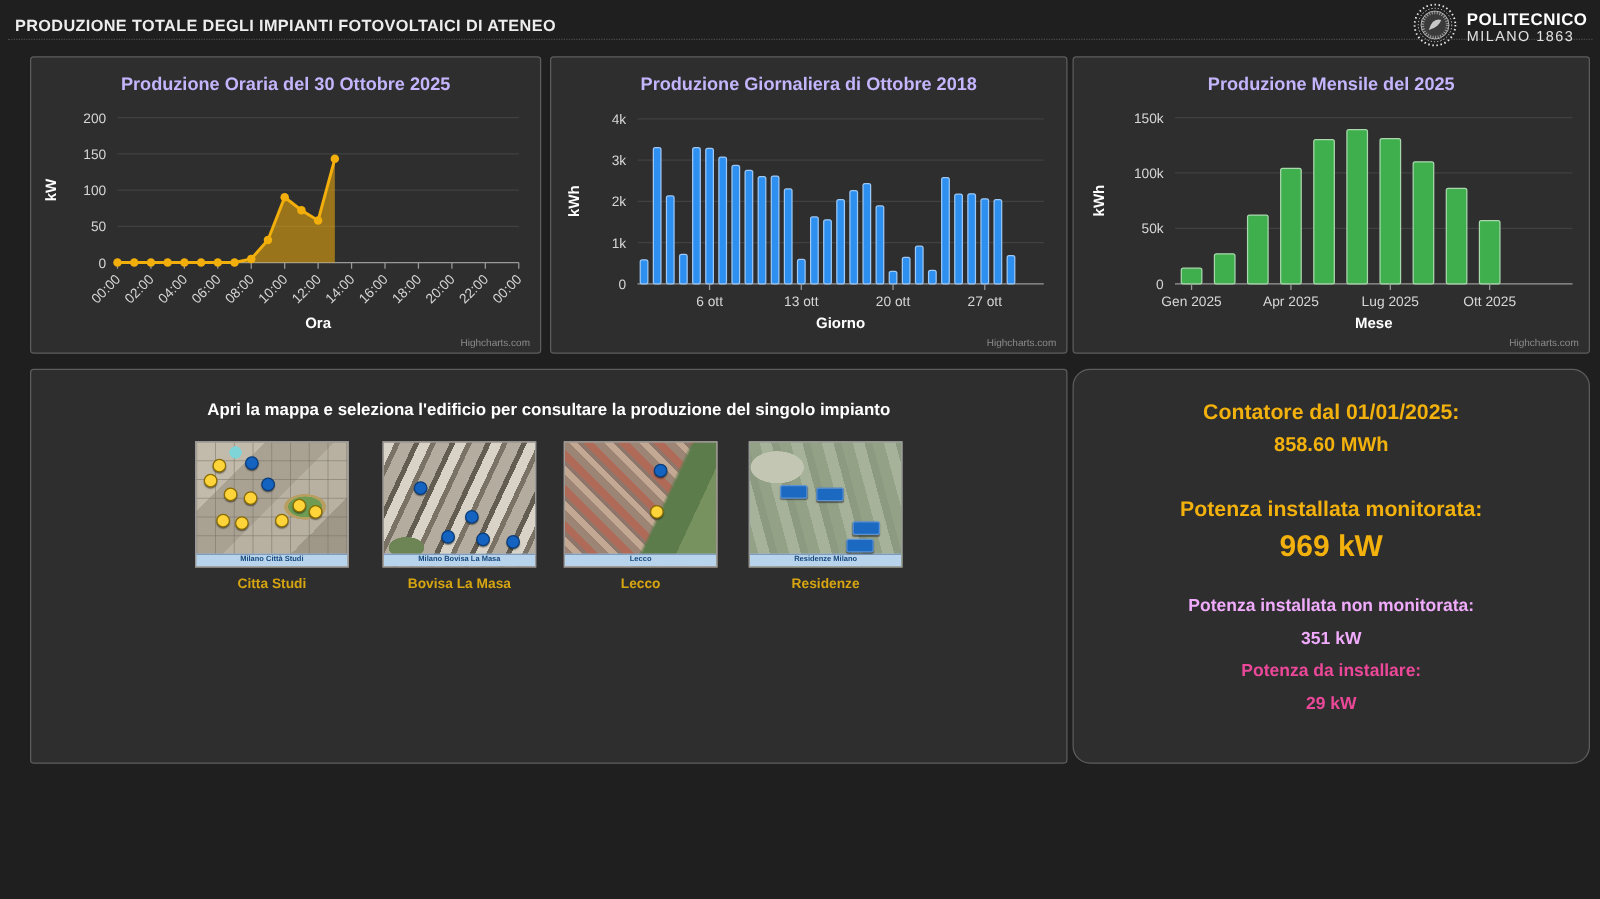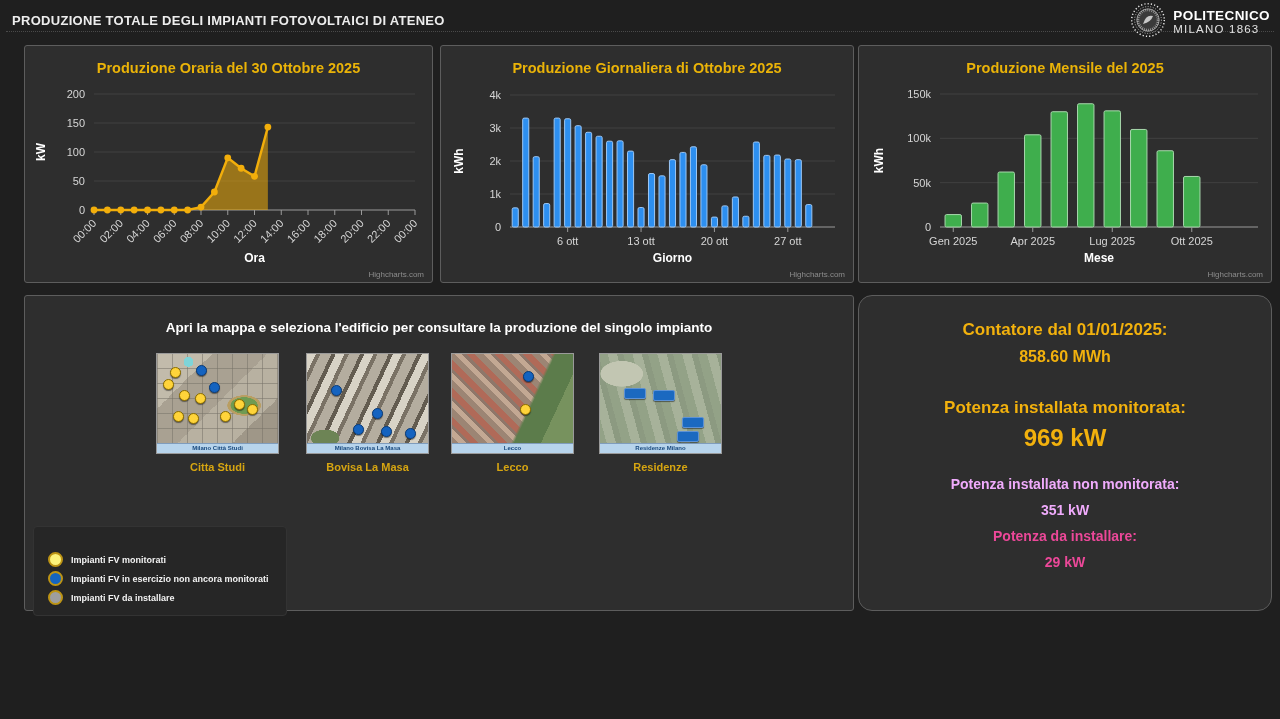--- a/index.html
+++ b/index.html
@@ -18,21 +18,21 @@
   .logo-text .l2{font-size:11.5px;color:#e2e2e2;letter-spacing:1.2px;}
   
   .panel{position:absolute;background:#2e2e2e;border:1px solid #5d5d5d;border-radius:3px;
     box-sizing:border-box;}
   #p-hourly {left:24px; top:45px; width:409px; height:238px;}
   #p-daily  {left:440px;top:45px; width:414px; height:238px;}
   #p-monthly{left:858px;top:45px; width:414px; height:238px;}
   #p-map    {left:24px; top:295px;width:830px; height:316px;overflow:visible;}
   #p-counter{left:858px;top:295px;width:414px; height:316px;border-radius:14px;}
   .chart-title{position:absolute;top:14px;left:0;right:0;text-align:center;
-    font-size:14.5px;font-weight:bold;color:#eab308;}
+    font-size:14.5px;font-weight:bold;color:#c4b5fd;}
   .chart-svg{position:absolute;left:0;top:0;width:100%;height:100%;}
   .credit{position:absolute;right:8px;bottom:3px;font-size:8px;color:#8c8c8c;}
   
   .ax-lbl{fill:#d6d6d6;font-size:11px;font-family:"Liberation Sans",sans-serif;}
   .ax-title{fill:#ffffff;font-size:12px;font-weight:bold;font-family:"Liberation Sans",sans-serif;}
   
   .map-title{position:absolute;top:24px;left:0;right:0;text-align:center;
     font-size:13.5px;font-weight:bold;color:#ffffff;}
   .thumb-row{position:absolute;left:0;top:57px;width:100%;height:130px;}
   .thumb-wrap{position:absolute;width:123px;}
@@ -223,21 +223,21 @@
       <text x="126.66129032258064" y="199" text-anchor="middle" class="ax-lbl">6 ott</text>
       <line x1="200.0483870967742" y1="181" x2="200.0483870967742" y2="186" stroke="#9a9a9a" stroke-width="1"></line>
       <text x="200.0483870967742" y="199" text-anchor="middle" class="ax-lbl">13 ott</text>
       <line x1="273.43548387096774" y1="181" x2="273.43548387096774" y2="186" stroke="#9a9a9a" stroke-width="1"></line>
       <text x="273.43548387096774" y="199" text-anchor="middle" class="ax-lbl">20 ott</text>
       <line x1="346.8225806451613" y1="181" x2="346.8225806451613" y2="186" stroke="#9a9a9a" stroke-width="1"></line>
       <text x="346.8225806451613" y="199" text-anchor="middle" class="ax-lbl">27 ott</text>
       <text x="231.5" y="216" text-anchor="middle" class="ax-title">Giorno</text>
       <text x="22" y="115" text-anchor="middle" class="ax-title" transform="rotate(-90 22 115)">kWh</text>
     </svg>
-  <div class="chart-title">Produzione Giornaliera di Ottobre 2025</div>
+  <div class="chart-title">Produzione Giornaliera di Ottobre 2018</div>
   <div class="credit">Highcharts.com</div>
 </div>
 
 <div class="panel" id="p-monthly">
   <svg class="chart-svg" viewBox="0 0 412 236">
       <text x="72" y="185" text-anchor="end" class="ax-lbl">0</text>
       <line x1="81" y1="136.66666666666669" x2="399" y2="136.66666666666669" stroke="#414141" stroke-width="1"></line>
       <text x="72" y="140.66666666666669" text-anchor="end" class="ax-lbl">50k</text>
       <line x1="81" y1="92.33333333333334" x2="399" y2="92.33333333333334" stroke="#414141" stroke-width="1"></line>
       <text x="72" y="96.33333333333334" text-anchor="end" class="ax-lbl">100k</text>
@@ -312,34 +312,20 @@
     <div class="thumb theme-t4">
       <div class="thumb-strip">Residenze Milano</div>
     <div class="mk mk-r" style="left: 20%; top: 34%;"></div>
           <div class="mk mk-r" style="left: 44%; top: 36%;"></div>
           <div class="mk mk-r" style="left: 68%; top: 64%;"></div>
           <div class="mk mk-r" style="left: 64%; top: 78%;"></div>
         </div>
     <div class="thumb-caption">Residenze</div>
   </div>
     </div>
-  <div class="legend" id="legend-box">
-      <div class="leg-row">
-    <span class="leg-dot" style="background: rgb(253, 243, 122); border-color: rgb(189, 148, 20);"></span>
-    <span class="leg-lbl">Impianti FV monitorati</span>
-  </div>
-      <div class="leg-row">
-    <span class="leg-dot" style="background: rgb(21, 101, 192); border-color: rgb(189, 148, 20);"></span>
-    <span class="leg-lbl">Impianti FV in esercizio non ancora monitorati</span>
-  </div>
-      <div class="leg-row">
-    <span class="leg-dot" style="background: rgb(158, 158, 158); border-color: rgb(189, 148, 20);"></span>
-    <span class="leg-lbl">Impianti FV da installare</span>
-  </div>
-    </div>
 </div>
 
 <div class="panel" id="p-counter">
   <div class="cl c-h1 c-gold">Contatore dal 01/01/2025:</div>
   <div class="cl c-v1 c-gold">858.60 MWh</div>
   <div class="cl c-h2 c-gold">Potenza installata monitorata:</div>
   <div class="cl c-v2 c-gold">969 kW</div>
   <div class="cl c-h3 c-blue">Potenza installata non monitorata:</div>
   <div class="cl c-v3 c-blue">351 kW</div>
   <div class="cl c-h4 c-gray">Potenza da installare:</div>

